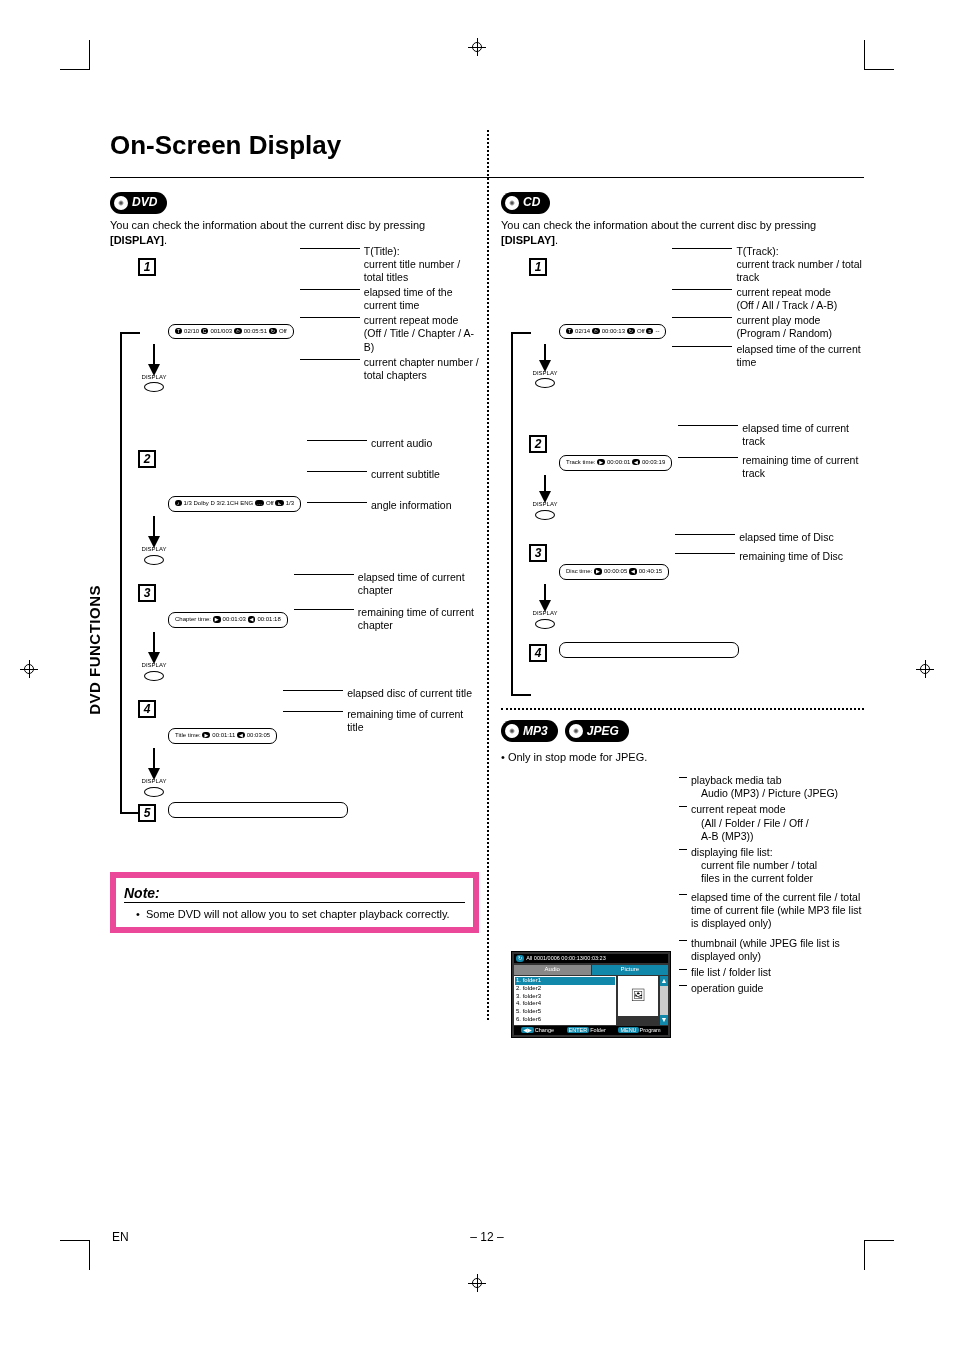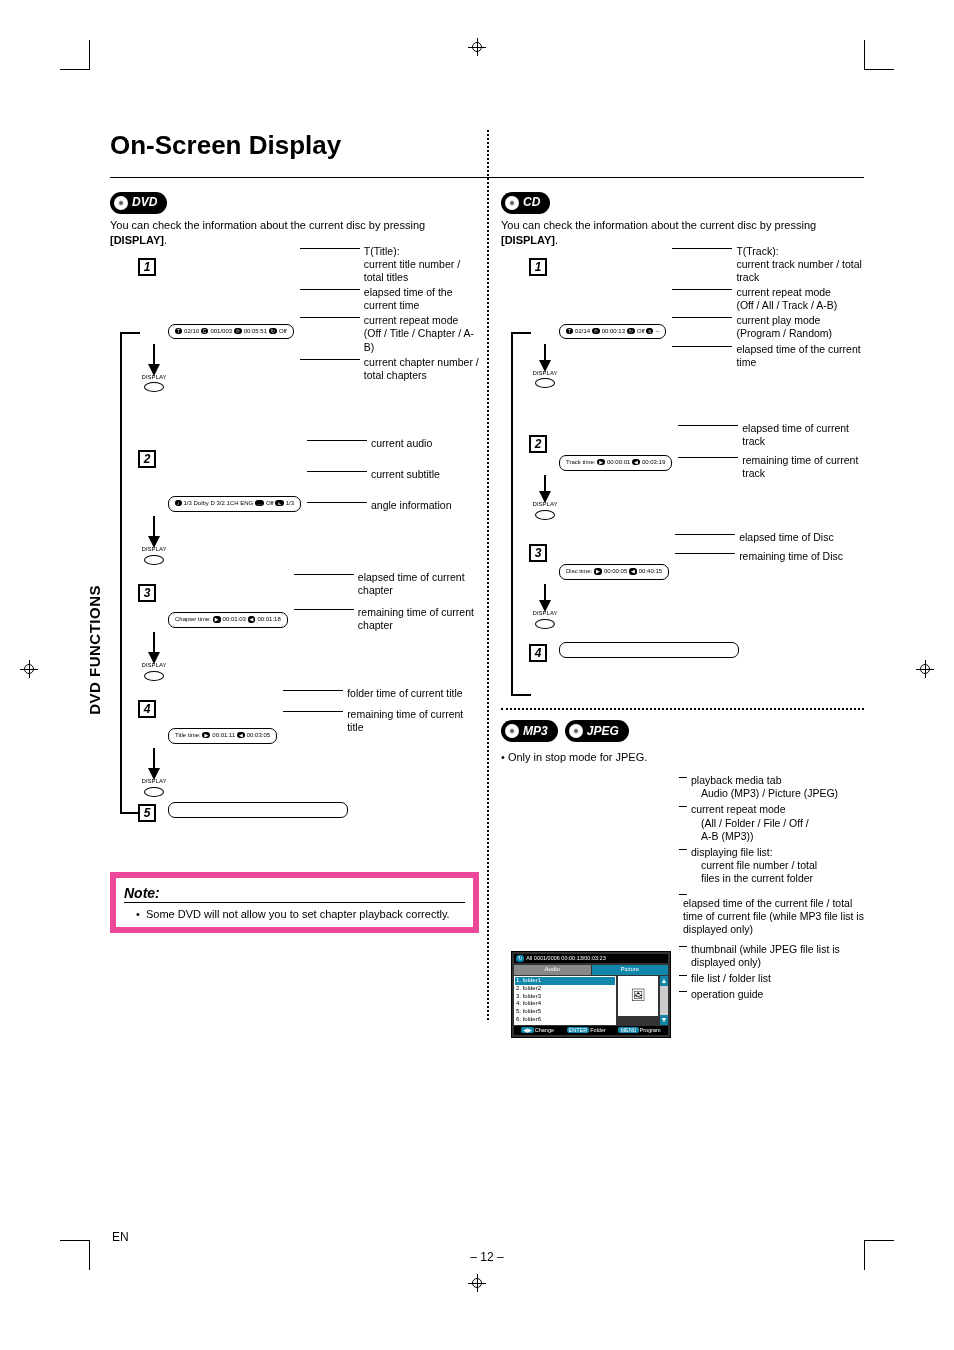--- a/index.html
+++ b/index.html
@@ -42,21 +42,21 @@
   .tick::before { content:""; position:absolute; left:0; right:0; top:50%; border-top:0.6px solid #000;}
   .annot .text { flex:1; padding-left:4px;}
   .annot .text .sub { display:block; padding-left:10px;}
   .note-box { border:6px solid #ec4899; padding:6px 8px; margin-top:18px; font-size:11px;}
   .note-box .hdr { font-style:italic; font-weight:bold; font-size:14px; border-bottom:1px solid #000; margin-bottom:4px;}
   .note-box li { margin-left:12px; list-style:none; position:relative; padding-left:10px;}
   .note-box li::before { content:"•"; position:absolute; left:0;}
   .sidetab { position:absolute; left:-24px; top:455px; writing-mode: vertical-rl; transform: rotate(180deg); font-family:"Arial Narrow",Arial; font-weight:bold; font-stretch:condensed; font-size:15px; letter-spacing:0.5px;}
   .footer { position:absolute; left:0; right:0; bottom:-10px; font-size:12px; }
   .footer .en { position:absolute; left:2px;}
-  .footer .pn { position:absolute; left:50%; transform:translateX(-50%);margin-top:20px;}
+  .footer .pn { position:absolute; left:50%; transform:translateX(-50%);}
   .stepblock { position:relative; min-height:52px;}
   .rowpair { display:flex; gap:6px; align-items:flex-start;}
   .rowpair .osdcol { flex:0 0 auto;}
   .rowpair .anncol { flex:1; position:relative; top:-12px;}
   .filebrowser { border:1px solid #000; background:#333; color:#fff; font-size:6px; width:160px; padding:2px; position:relative; margin-left:10px; margin-top:8px;}
   .filebrowser .top { background:#000; color:#fff; padding:1px 2px; font-size:5.5px; margin-bottom:2px;}
   .filebrowser .tabs { display:flex; gap:1px; margin-bottom:1px;}
   .filebrowser .tab { flex:1; background:#888; color:#fff; text-align:center; padding:1px; font-size:6px;}
   .filebrowser .tab.active { background:#18a;}
   .filebrowser .body { display:flex; gap:2px;}
@@ -214,21 +214,21 @@
               <div class="stepnum">4</div>
               <div class="osd" style="margin-top:30px;">
                 <span>Title time:</span>
                 <span class="pill">▶</span><span>00:01:11</span>
                 <span class="pill">◀</span><span>00:03:05</span>
               </div>
             </div>
             <div class="anncol annots">
               <div class="annot">
                   <span class="tick"></span>
-                  <span class="text">folder time of current title</span>
+                  <span class="text">elapsed disc of current title</span>
                 </div>
               <div class="annot" style="margin-top:8px;">
                   <span class="tick"></span>
                   <span class="text" style="white-space:pre-line">remaining time of current title</span>
                 </div>
             </div>
           </div>
           <div class="arrow-line" style="top:50px;height:20px;"></div>
           <div class="arrow-down" style="top:70px;"></div>
           <div class="dispbtn" style="top:80px;"><span>DISPLAY</span><div class="btn"></div></div>
@@ -412,21 +412,21 @@
           <div class="annot">
               <span class="tick" style="width:8px;"></span>
               <span class="text"><span>current repeat mode</span><span class="sub" style="white-space:pre-line">(All / Folder / File / Off /
  A-B (MP3))</span></span>
             </div>
           <div class="annot">
               <span class="tick" style="width:8px;"></span>
               <span class="text"><span>displaying file list:</span><span class="sub" style="white-space:pre-line">current file number / total
 files in the current folder</span></span>
             </div>
-          <div class="annot" style="margin-top:6px;flex-direction:column;">
+          <div class="annot" style="margin-top:6px;">
               <span class="tick" style="width:8px;"></span>
               <span class="text">elapsed time of the current file / total time of current file (while MP3 file list is displayed only)</span>
             </div>
           <div class="annot" style="margin-top:6px;">
               <span class="tick" style="width:8px;"></span>
               <span class="text">thumbnail (while JPEG file list is displayed only)</span>
             </div>
           <div class="annot">
               <span class="tick" style="width:8px;"></span>
               <span class="text">file list / folder list</span>

